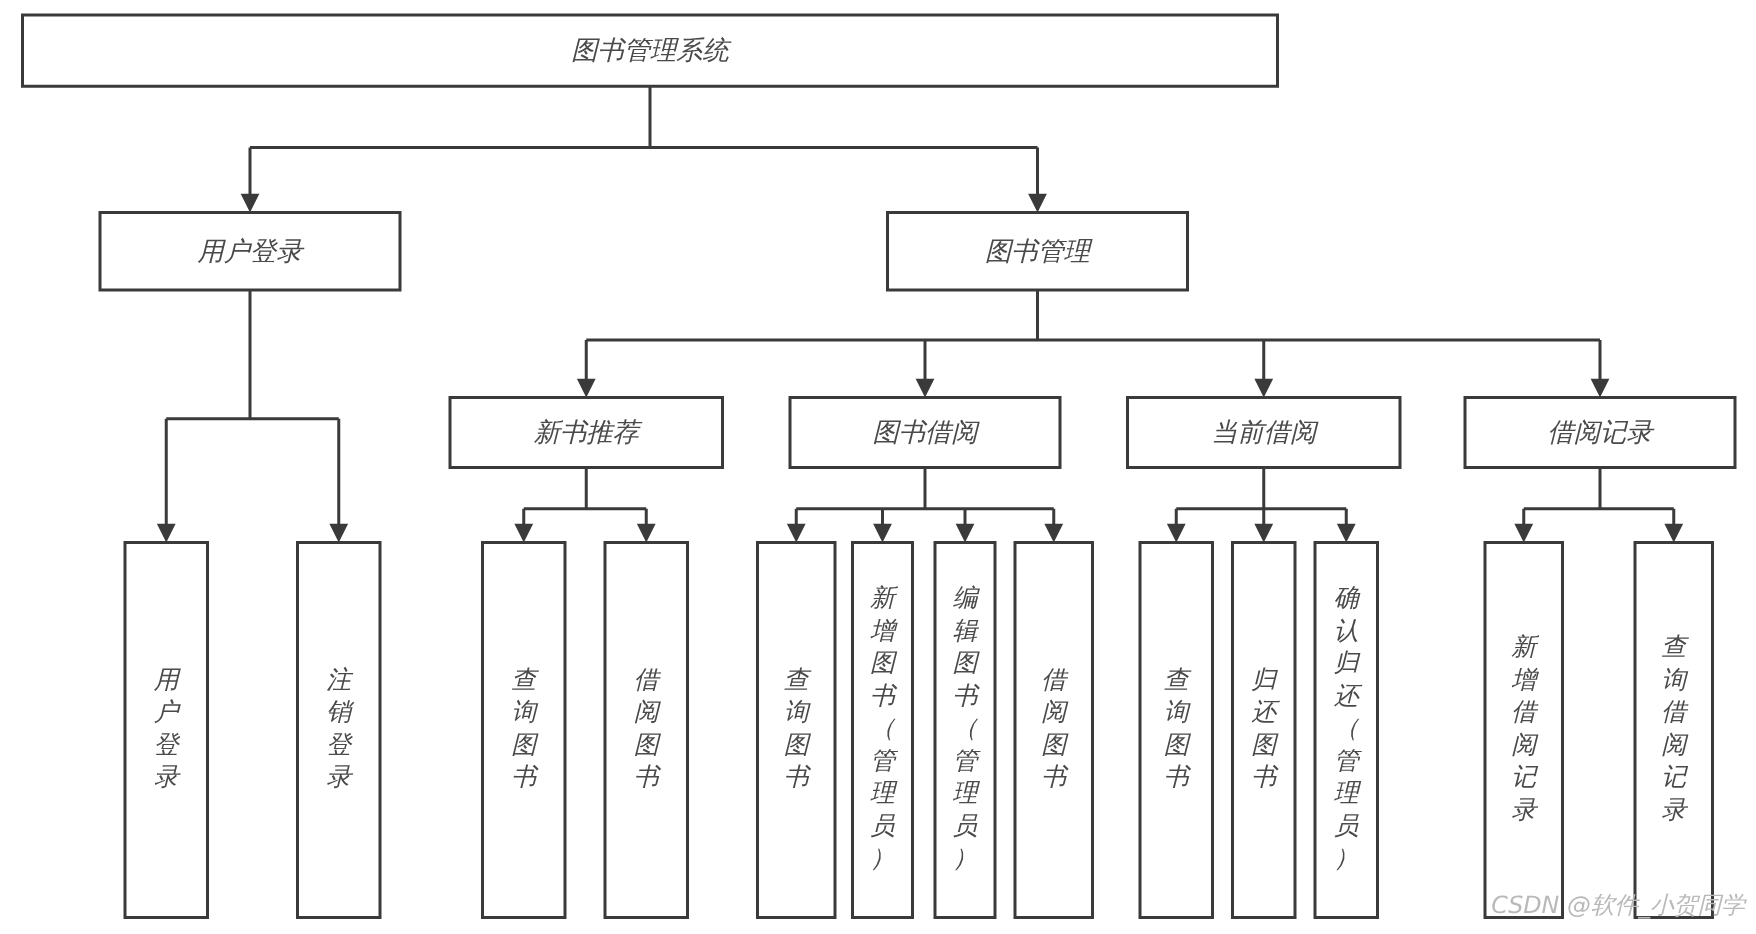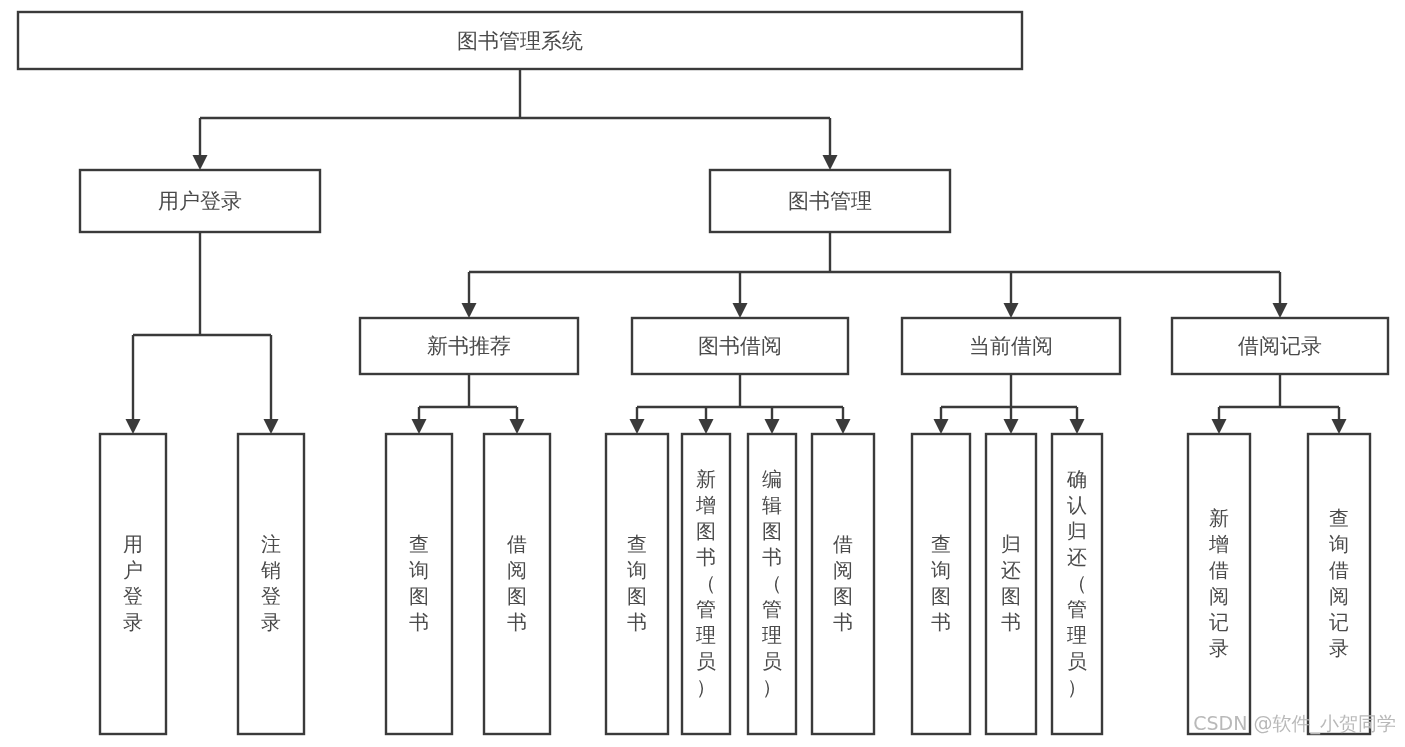--- a/index.html
+++ b/index.html
@@ -11,20 +11,21 @@
     width: 1405px;
     height: 747px;
     font-family: "Liberation Sans", "DejaVu Sans", sans-serif;
     overflow: hidden;
     position: relative;
   }
   #diagram-root {
     position: relative;
     width: 1198px;
     height: 747px;
+    font-style: italic;
   }
   svg.flow {
     position: absolute;
     top: 0;
     left: 0;
     width: 1405px;
     height: 747px;
     display: block;
   }
   .node-box {

